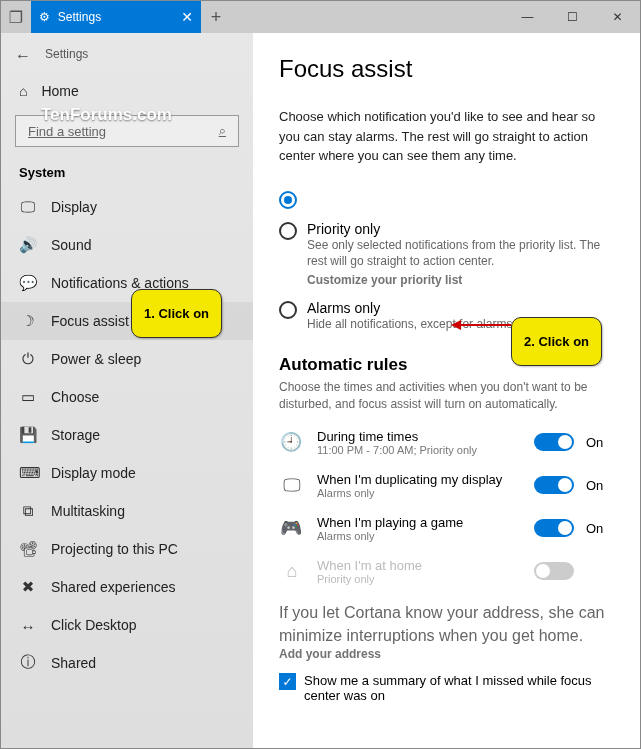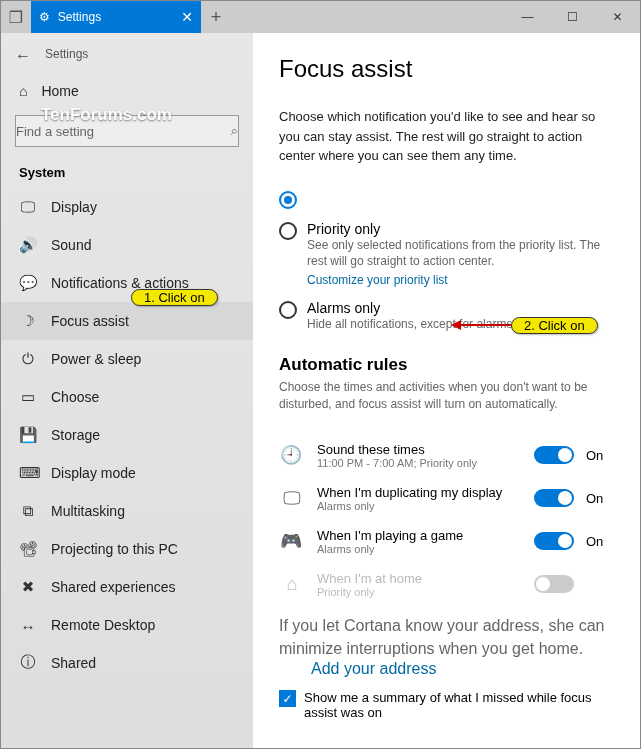--- a/index.html
+++ b/index.html
@@ -19,58 +19,58 @@
   .appbody { display:flex; height: calc(100% - 32px); }
   
   
   .sidebar { width:252px; background: linear-gradient(#e7e7e7,#dedede); padding: 8px 0 0 0; overflow:hidden; position:relative;}
   .back-row { display:flex; align-items:center; gap:14px; padding:4px 14px 10px 14px; color:#444;}
   .back-row .arrow { font-size:16px;}
   .back-row .txt { font-size:12px; color:#555;}
   .watermark { position:absolute; top:72px; left:40px; color:#fff; font-size:17px; font-weight:600; text-shadow:0 1px 2px rgba(0,0,0,.5); pointer-events:none;}
   .home-item { display:flex; align-items:center; gap:14px; padding:10px 18px; font-size:14px; color:#222;}
   .search { margin:6px 14px 14px 14px;}
-  .search-box { width:100%; height:32px; border:1px solid #999; background:#eee; display:flex; align-items:center; padding:0 0; font-size:13px; color:#666;}
+  .search-box { width:100%; height:32px; border:1px solid #999; background:#eee; display:flex; align-items:center; padding:0 12px; font-size:13px; color:#666;text-decoration:underline;}
   .search-box .mag { margin-left:auto; color:#666;}
   .cat-head { padding:4px 18px 4px 18px; font-size:13px; font-weight:600;}
   .nav { padding:4px 0;}
   .nav-item { display:flex; align-items:center; gap:14px; padding:10px 18px; font-size:14px; color:#222;}
   .nav-item .ico { width:18px; text-align:center; color:#333; font-size:15px;}
   .nav-item.selected { background:rgba(0,0,0,.05);}
   
   
   .main { flex:1; background:#fff; padding:22px 26px; overflow:hidden; position:relative;}
   .page-title { font-size:24px; font-weight:400; margin-bottom:24px;}
   .desc { font-size:13px; color:#222; line-height:1.5; margin-bottom:18px;}
   .radio-row { display:flex; gap:10px; padding:6px 0;}
   .radio { width:18px; height:18px; border:2px solid #333; border-radius:50%; flex:none; margin-top:1px; position:relative;}
   .radio.selected { border-color:#0078d7;}
   .radio.selected::after { content:""; position:absolute; inset:3px; border-radius:50%; background:#0078d7;}
   .radio-label { font-size:14px;}
   .radio-sub { font-size:12px; color:#666; line-height:1.4;}
-  .link { color:#0369a1; font-size:12px; cursor:pointer;}
+  .link { color:#737373; font-size:12px; cursor:pointer;font-weight:bold;}
   .section-head { font-size:17px; font-weight:600; margin:16px 0 4px;}
-  .rules-desc { font-size:12px; color:#666; line-height:1.45; margin-bottom:20px;}
+  .rules-desc { font-size:12px; color:#666; line-height:1.45; margin-bottom:7px;}
   .rule { display:flex; align-items:center; gap:12px; padding:8px 0;}
   .rule .ico { width:26px; height:26px; display:flex; align-items:center; justify-content:center; color:#555; font-size:18px;}
   .rule-body { flex:1;}
   .rule-title { font-size:13px;}
   .rule-sub { font-size:11px; color:#777;}
   .rule.disabled .rule-title,.rule.disabled .rule-sub,.rule.disabled .ico { color:#bbb;}
   .toggle { width:40px; height:18px; border-radius:10px; background:#0078d7; position:relative;}
   .toggle::after { content:""; position:absolute; right:2px; top:2px; width:14px; height:14px; border-radius:50%; background:#fff;}
   .toggle.off { background:#ccc;}
   .toggle.off::after { right:auto; left:2px;}
   .toggle-state { font-size:13px; width:28px;}
   .foot { font-size:16px; color:#666; line-height:1.45; margin-top:8px;}
   .check-row { display:flex; gap:8px; margin-top:12px; font-size:13px;}
   .checkbox { width:17px; height:17px; background:#0078d7; color:#fff; display:flex; align-items:center; justify-content:center; font-size:12px; flex:none;}
   
   
-  .callout { position:absolute; background:#f5e800; border:1px solid #333; border-radius:10px; padding:0 12px; font-size:13px; font-weight:400; box-shadow:1px 1px 2px rgba(0,0,0,.25);}
+  .callout { position:absolute; background:#f5e800; border:1px solid #333; border-radius:10px; padding:16px 12px; font-size:13px; font-weight:700; box-shadow:1px 1px 2px rgba(0,0,0,.25);}
   .callout.c1 { top:288px; left:130px;}
   .callout.c2 { top:316px; left:510px;}
   .arrow-svg { position:absolute; pointer-events:none;}
 </style>
 </head>
 <body>
 
 <div class="titlebar">
   <div class="tabwells">
     <div class="tw-icon">❐</div>
@@ -147,32 +147,32 @@
       <div class="nav-item">
           <span class="ico">📽</span>
           <span>Projecting to this PC</span>
         </div>
       <div class="nav-item">
           <span class="ico">✖</span>
           <span>Shared experiences</span>
         </div>
       <div class="nav-item">
           <span class="ico">↔</span>
-          <span>Remote Desktop</span>
+          <span>Click Desktop</span>
         </div>
       <div class="nav-item">
           <span class="ico">ⓘ</span>
           <span>Shared</span>
         </div>
     </div>
   </div>
 
   <div class="main">
     <h1 class="page-title">Focus assist</h1>
-    <p class="desc">Choose which notification you'd like to see and hear so you can stay assist. The rest will go straight to action center where you can see them any time.</p>
+    <p class="desc">Choose which notification you'd like to see and hear so you can stay alarms. The rest will go straight to action center where you can see them any time.</p>
 
     <div class="radio-row">
       <div class="radio selected"></div>
     </div>
 
     <div class="radio-row">
       <div class="radio"></div>
       <div>
         <div class="radio-label">Priority only</div>
         <div class="radio-sub">See only selected notifications from the priority list. The rest will go straight to action center.</div>
@@ -187,21 +187,21 @@
         <div class="radio-sub">Hide all notifications, except for alarms.</div>
       </div>
     </div>
 
     <div class="section-head">Automatic rules</div>
     <div class="rules-desc">Choose the times and activities when you don't want to be disturbed, and focus assist will turn on automatically.</div>
 
     <div class="rule">
       <div class="ico">🕘</div>
       <div class="rule-body">
-          <div class="rule-title">Sound these times</div>
+          <div class="rule-title">During time times</div>
           <div class="rule-sub">11:00 PM - 7:00 AM; Priority only</div>
         </div>
       <div class="toggle"></div>
       <div class="toggle-state">On</div>
     </div>
     <div class="rule">
       <div class="ico">🖵</div>
       <div class="rule-body">
           <div class="rule-title">When I'm duplicating my display</div>
           <div class="rule-sub">Alarms only</div>
@@ -222,25 +222,25 @@
       <div class="ico">⌂</div>
       <div class="rule-body">
           <div class="rule-title">When I'm at home</div>
           <div class="rule-sub">Priority only</div>
         </div>
       <div class="toggle off"></div>
       <div class="toggle-state"></div>
     </div>
 
     <div class="foot">If you let Cortana know your address, she can minimize interruptions when you get home.</div>
-    <div class="link" style="font-size:16px;margin-left:32px;">Add your address</div>
+    <div class="link" style="font-size:12px;">Add your address</div>
 
     <div class="check-row">
       <div class="checkbox">✓</div>
-      <span>Show me a summary of what I missed while focus assist was on</span>
+      <span>Show me a summary of what I missed while focus center was on</span>
     </div>
   </div>
 </div>
 
 <div class="callout c1">1. Click on</div>
 <div class="callout c2">2. Click on</div>
 <svg class="arrow-svg" style="top:314px; left:450px;" width="70" height="20">
     <line x1="60" y1="10" x2="5" y2="10" stroke="#c00" stroke-width="2"></line>
     <polygon points="0,10 10,5 10,15" fill="#c00"></polygon>
   </svg>

